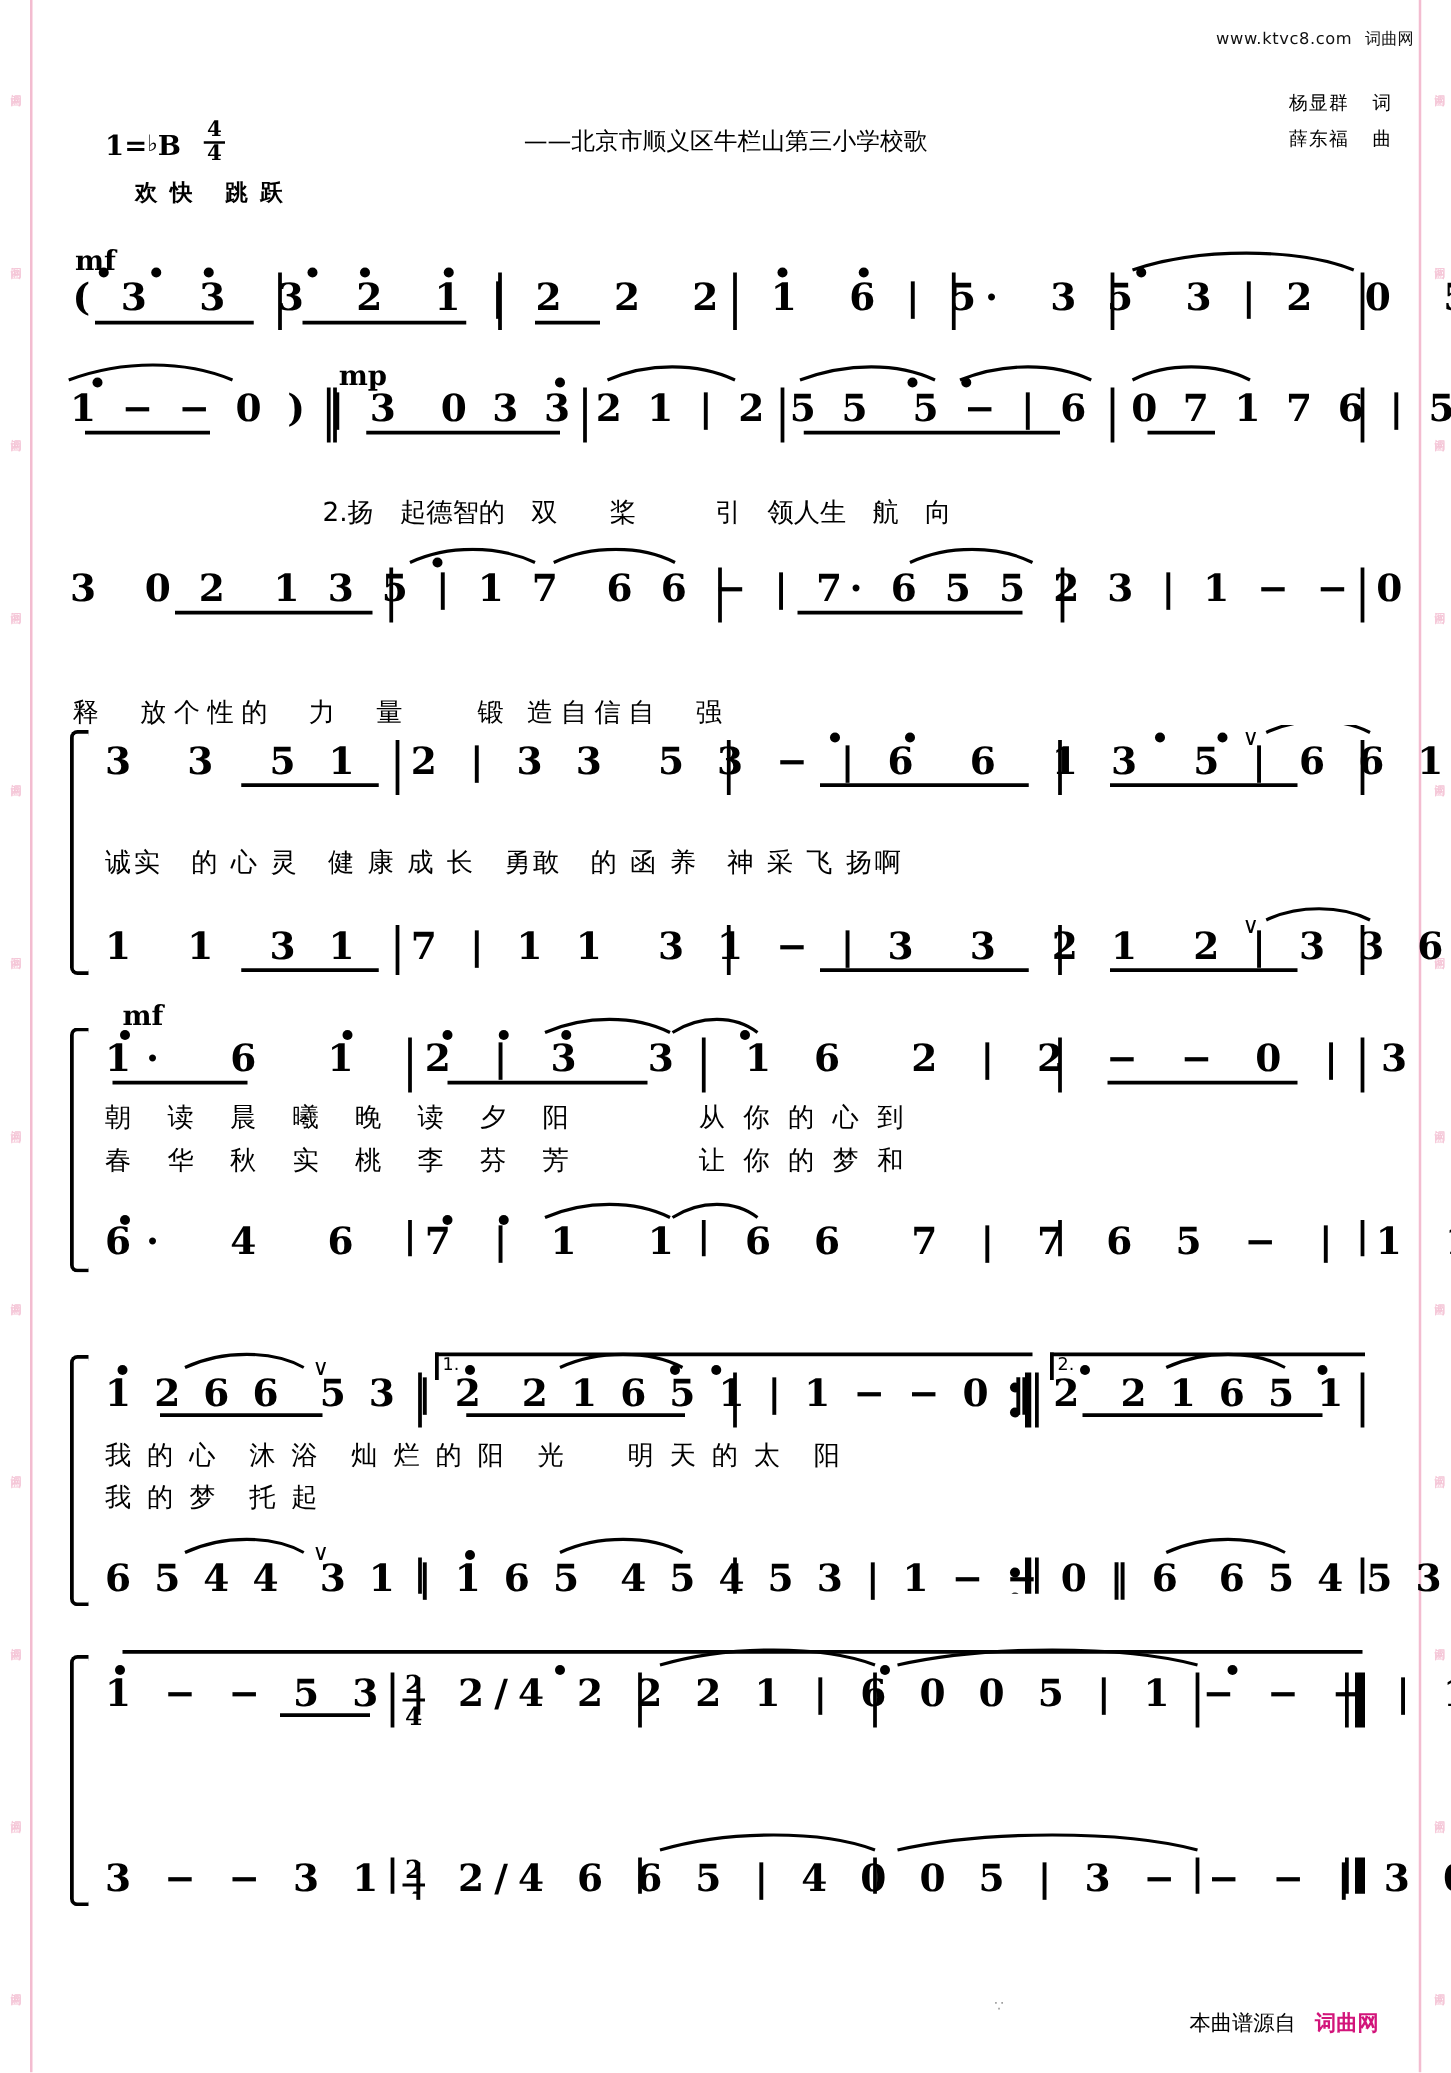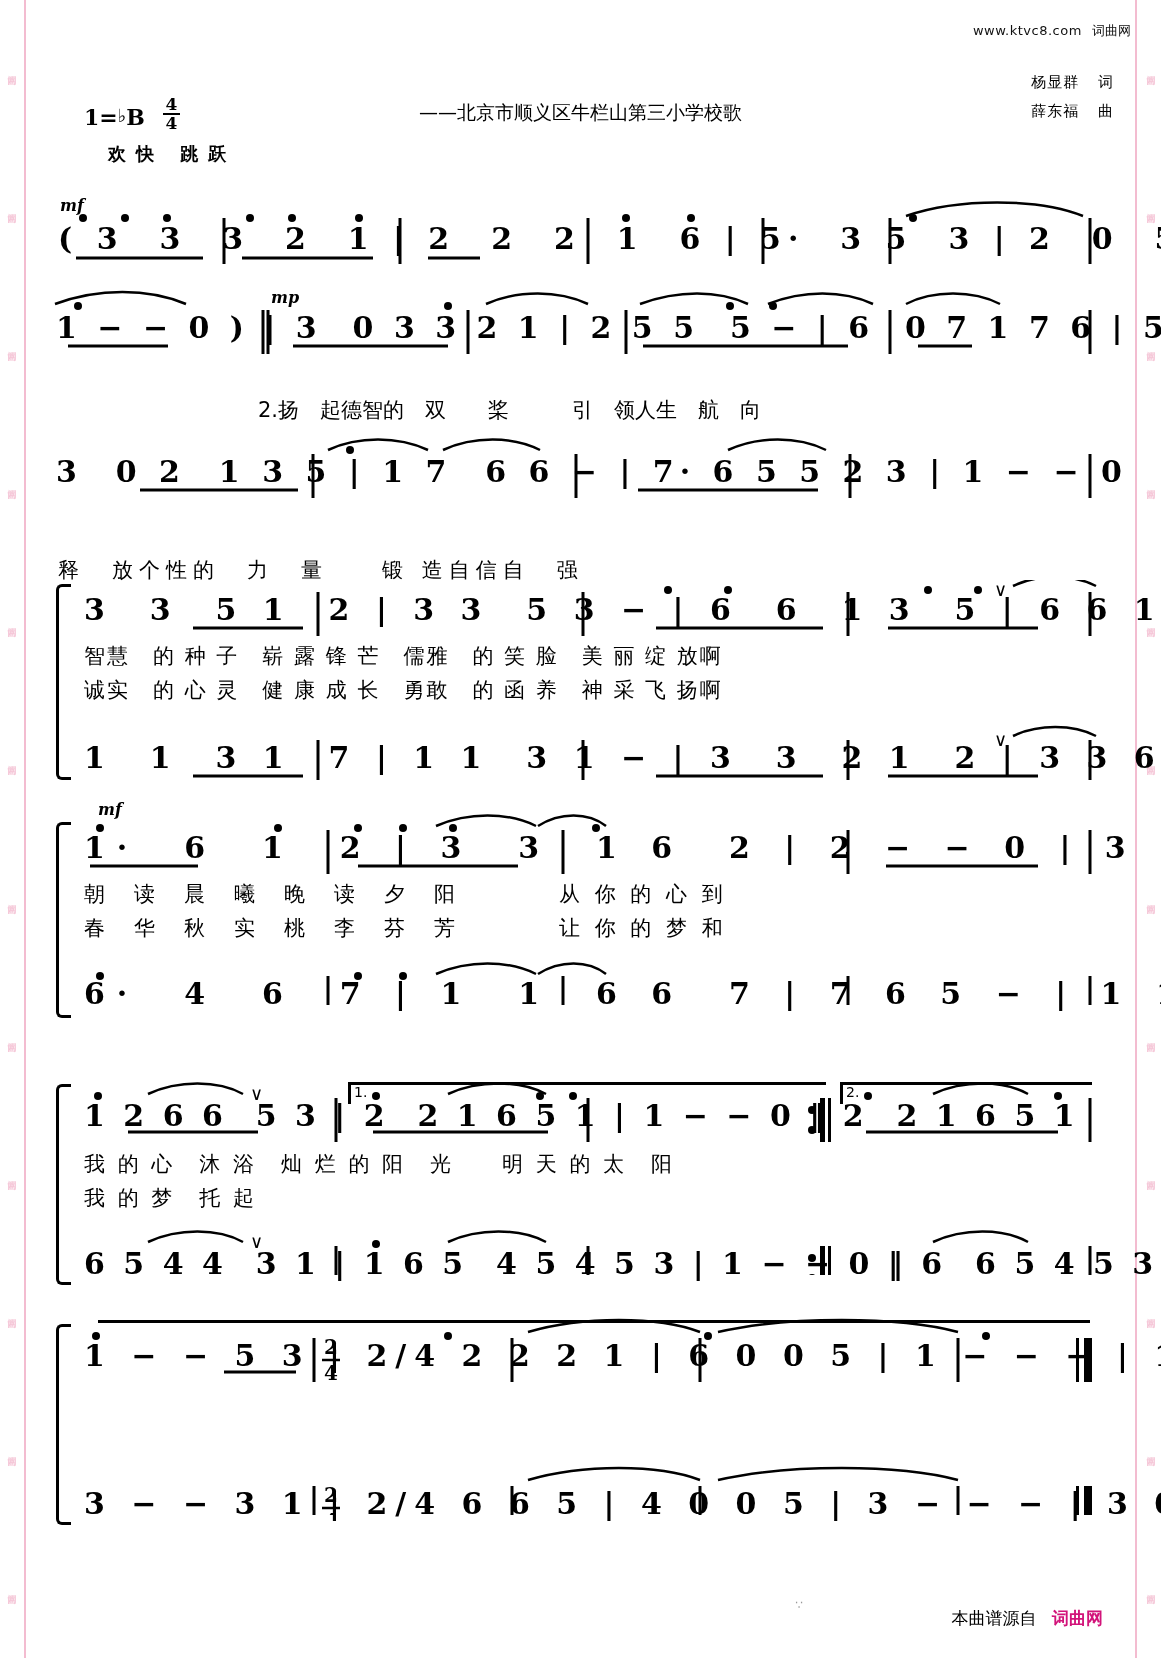--- a/index.html
+++ b/index.html
@@ -71,22 +71,22 @@
   .notes{
     font-family:"DejaVu Serif", serif;
     font-size:30px;font-weight:bold;letter-spacing:0;
     white-space:pre;
   }
   .lyr{
     font-family:"DejaVu Sans", sans-serif;
     font-size:21px;white-space:pre;
   }
   .dyn{
-    font-family:"DejaVu Serif", serif;font-style:italic;font-weight:bold;
-    font-size:16px;
+    font-family:"DejaVu Serif", serif;font-weight:bold;
+    font-size:22px;
   }
   .brace{
     position:absolute;border:3px solid #000;border-right:none;
     width:12px;border-radius:6px 0 0 6px;
   }
   .bracketnum{
     position:absolute;font-size:14px;font-family:"DejaVu Sans", sans-serif;
   }
   .hline{position:absolute;height:3px;background:#000;}
   .thinbar{position:absolute;width:3px;background:#000;}
@@ -280,21 +280,20 @@
         <line x1="555" y1="12" x2="555" y2="56"></line>
         <line x1="820" y1="12" x2="820" y2="56"></line>
         <line x1="1062" y1="12" x2="1062" y2="56"></line>
         <line x1="290" y1="160" x2="290" y2="204"></line>
         <line x1="555" y1="160" x2="555" y2="204"></line>
         <line x1="820" y1="160" x2="820" y2="204"></line>
         <line x1="1062" y1="160" x2="1062" y2="204"></line>
       </g>
     </svg>
     <div class="notes" style="position:absolute;left:56px;top:12px;letter-spacing:8px;">3  3  5 1  2 | 3 3  5 3 − | 6  6  1 3  5 | 6 6 1 6  5 6</div>
-    <div class="lyr" style="position:absolute;left:56px;top:62px;letter-spacing:2px;">智慧　的 种 子　崭 露 锋 芒　儒雅　的 笑 脸　美 丽 绽 放啊</div>
     <div class="lyr" style="position:absolute;left:56px;top:96px;letter-spacing:2px;">诚实　的 心 灵　健 康 成 长　勇敢　的 函 养　神 采 飞 扬啊</div>
     <div class="notes" style="position:absolute;left:56px;top:160px;letter-spacing:8px;">1  1  3 1  7 | 1 1  3 1 − | 3  3  2 1  2 | 3 3 6 3  2 3</div>
   </div>
 
   <div class="sys" style="top:800px;height:205px;">
     <div class="dyn" style="position:absolute;left:70px;top:0;">mf</div>
     <div class="brace" style="left:28px;top:22px;height:190px;"></div>
     <svg class="slurwrap" viewBox="0 0 1105 205">
       <g stroke="#000" stroke-width="3">
         <line x1="62" y1="66" x2="170" y2="66"></line>

